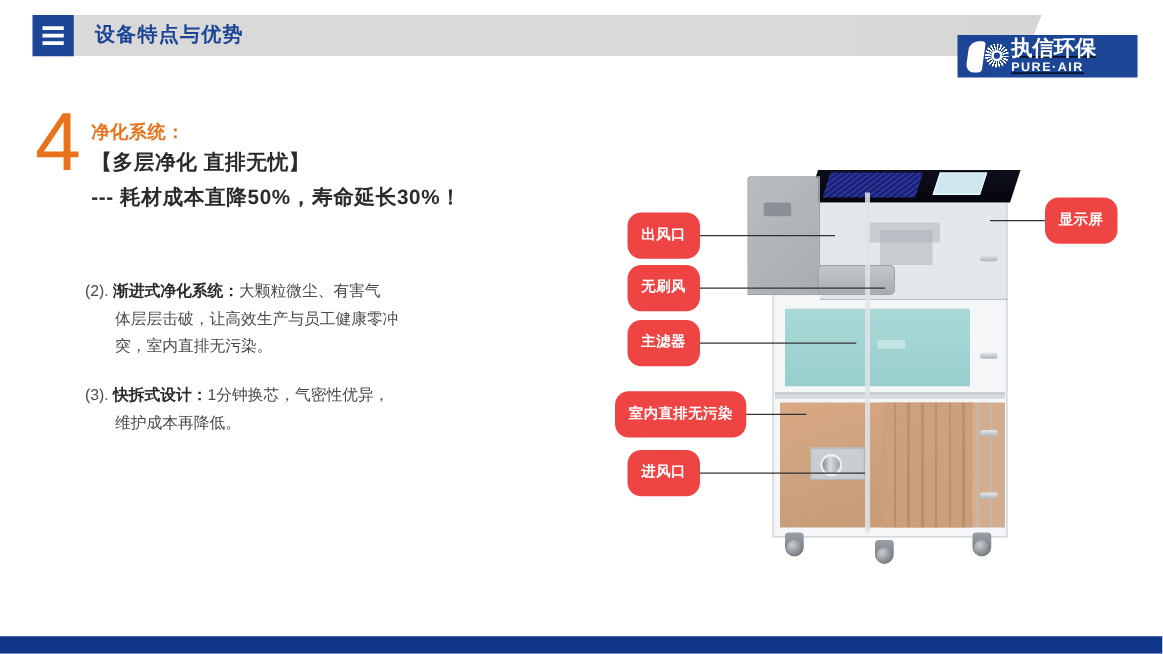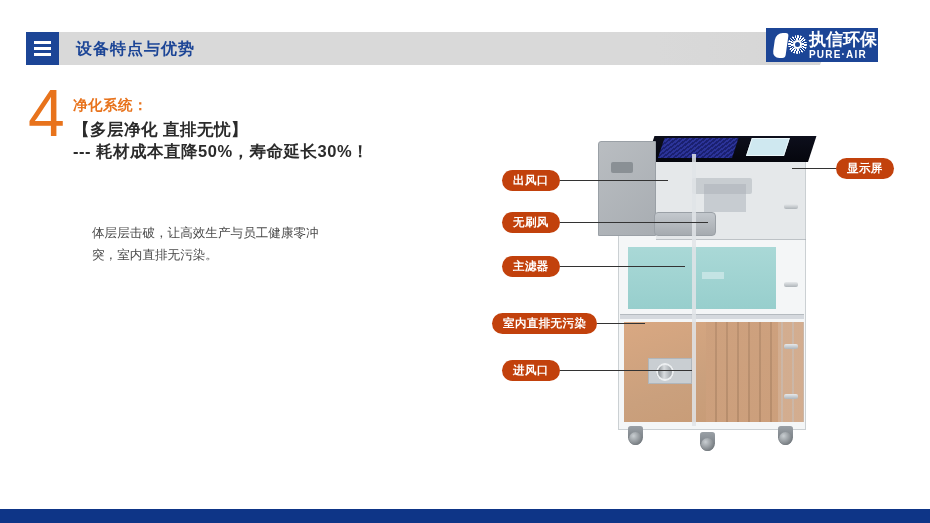--- a/index.html
+++ b/index.html
@@ -4,21 +4,21 @@
 <style>
   * { margin:0; padding:0; box-sizing:border-box; }
   html,body { width:930px; height:523px; overflow:hidden; }
   body {
     font-family:"Liberation Sans","DejaVu Sans",sans-serif;
     background:#ffffff;
     position:relative;
   }
 
   
-  .header { position:absolute; left:0; top:32px; width:930px; height:39px; }
+  .header { position:absolute; left:0; top:12px; width:930px; height:39px; }
   .hdr-bar {
     position:absolute; left:26px; top:0; width:874px; height:33px;
     background:linear-gradient(90deg,#d9d9d9 0%,#d9d9d9 72%,#d4d4d4 100%);
     clip-path:polygon(0 0, 100% 0, 100% 100%, 0 100%);
   }
   .hdr-bar-skew {
     position:absolute; left:820px; top:0; width:84px; height:33px;
     background:#ffffff;
     transform:skewX(-22deg); transform-origin:bottom left;
   }
@@ -29,23 +29,23 @@
     gap:3px;
   }
   .hdr-square i { display:block; width:17px; height:3px; background:#fff; }
   .hdr-title {
     position:absolute; left:76px; top:0; height:33px; line-height:33px;
     font-size:16px; font-weight:bold; color:#1c4596; letter-spacing:1px;
   }
 
   
   .logo {
-    position:absolute; left:766px; top:28px; width:112px; height:34px;
+    position:absolute; left:766px; top:28px; width:144px; height:34px;
     background:#1c4596; display:flex; align-items:center;
-    padding-left:6px; overflow:hidden;
+    padding-left:6px; overflow:hidden;text-decoration:underline;
   }
   .logo-mark { position:relative; width:36px; height:30px; flex:0 0 36px; }
   .logo-p {
     position:absolute; left:2px; top:3px; width:13px; height:25px;
     background:#fff; border-radius:7px 3px 3px 7px;
     transform:skewX(-8deg);
   }
   .logo-fan {
     position:absolute; left:16px; top:5px; width:19px; height:19px;
     border-radius:50%;
@@ -76,21 +76,21 @@
   .head-group { position:absolute; left:73px; top:96px; width:400px; }
   .head-orange {
     font-size:14.5px; font-weight:bold; color:#e8731c; letter-spacing:.5px;
   }
   .head-black1 {
     font-size:16.5px; font-weight:bold; color:#2b2b2b;
     margin-top:4px; letter-spacing:.5px;
   }
   .head-black2 {
     font-size:16.5px; font-weight:bold; color:#2b2b2b;
-    letter-spacing:.5px;
+    margin-top:6px; letter-spacing:.5px;
   }
 
   .bullets { position:absolute; left:68px; top:205px; width:360px; }
   .bullet { margin-bottom:17px; }
   .bullet-line {
     font-size:12.6px; color:#4a4a4a; line-height:1.75;
     display:block;
   }
   .bullet-line .idx { color:#4a4a4a; }
   .bullet-line b { color:#2b2b2b; font-weight:bold; }
@@ -197,22 +197,22 @@
   }
   .wheel::after {
     content:''; position:absolute; left:1px; bottom:0; width:13px; height:13px;
     border-radius:50%;
     background:radial-gradient(circle at 35% 30%,#c9ced2,#5a6065);
   }
 
   
   .callout { position:absolute; display:flex; align-items:center; }
   .pill {
-    background:#c2410c; color:#fff; font-size:11.5px; font-weight:bold;
-    border-radius:11px; padding:4px 11px; white-space:nowrap;
+    background:#ef4444; color:#fff; font-size:11.5px; font-weight:bold;
+    border-radius:11px; padding:12px 11px; white-space:nowrap;
     line-height:1.1; letter-spacing:.4px;
   }
   .lead { height:1.5px; background:#333; }
   .lead-right { height:1.5px; background:#333; }
   .callout.right { flex-direction:row-reverse; }
 
   
   .footer {
     position:absolute; left:0; bottom:0; width:930px; height:14px;
     background:#0e3587;
@@ -250,24 +250,35 @@
   <div class="head-black1">【多层净化 直排无忧】</div>
   <div class="head-black2">--- 耗材成本直降50%，寿命延长30%！</div>
 </div>
 
 <div class="bullets">
 
   <div class="bullet">
   </div>
 
   <div class="bullet">
+    <span class="bullet-line">
+      <span class="idx">(2).</span>
+      <b>渐进式净化系统：</b><span>大颗粒微尘、有害气</span>
+    </span>
     <span class="bullet-line bullet-cont">体层层击破，让高效生产与员工健康零冲</span>
     <span class="bullet-line bullet-cont">突，室内直排无污染。</span>
   </div>
 
+  <div class="bullet">
+    <span class="bullet-line">
+      <span class="idx">(3).</span>
+      <b>快拆式设计：</b><span>1分钟换芯，气密性优异，</span>
+    </span>
+    <span class="bullet-line bullet-cont">维护成本再降低。</span>
+  </div>
 
 </div>
 
 <div class="product">
   <div class="cab-glass"></div>
   <div class="cab-top-dark"></div>
   <div class="cab-top-solar"></div>
   <div class="cab-display"></div>
   <div class="cab-left-panel">
       <div class="cab-left-vent"></div>

